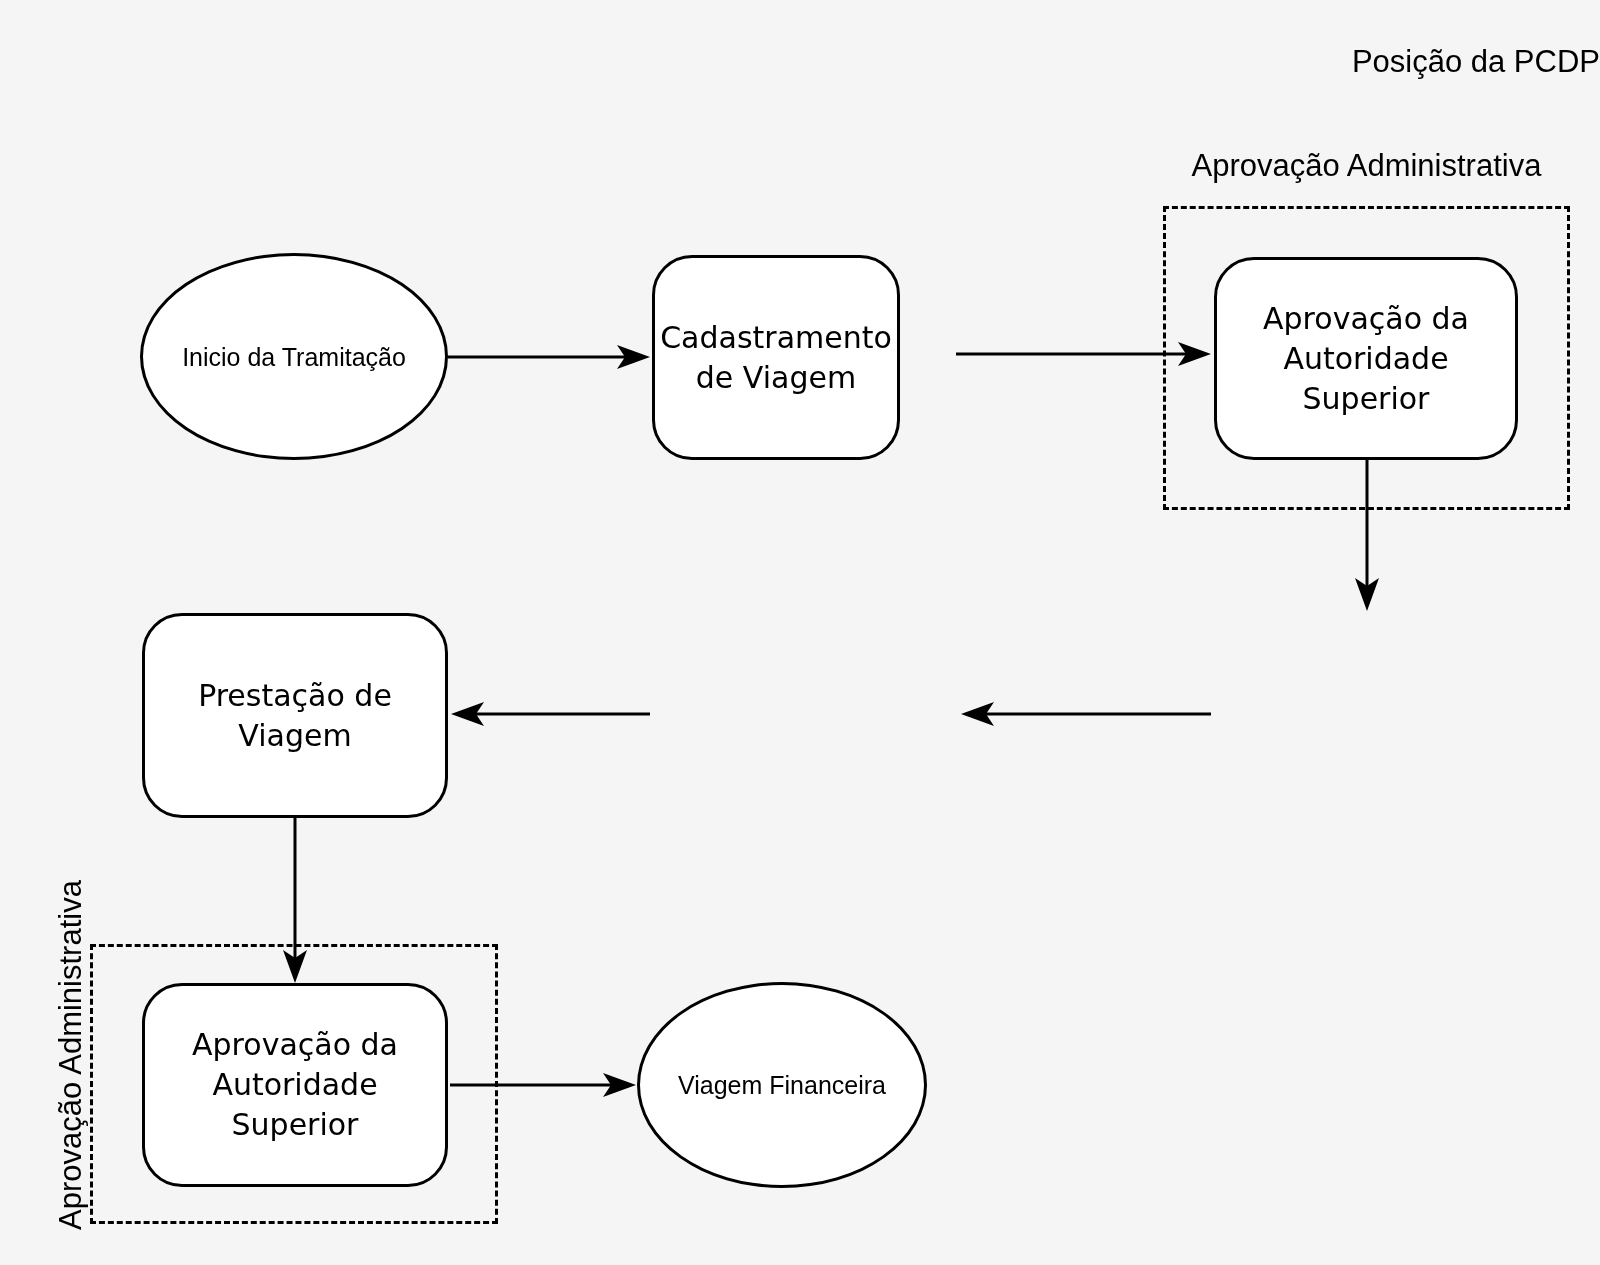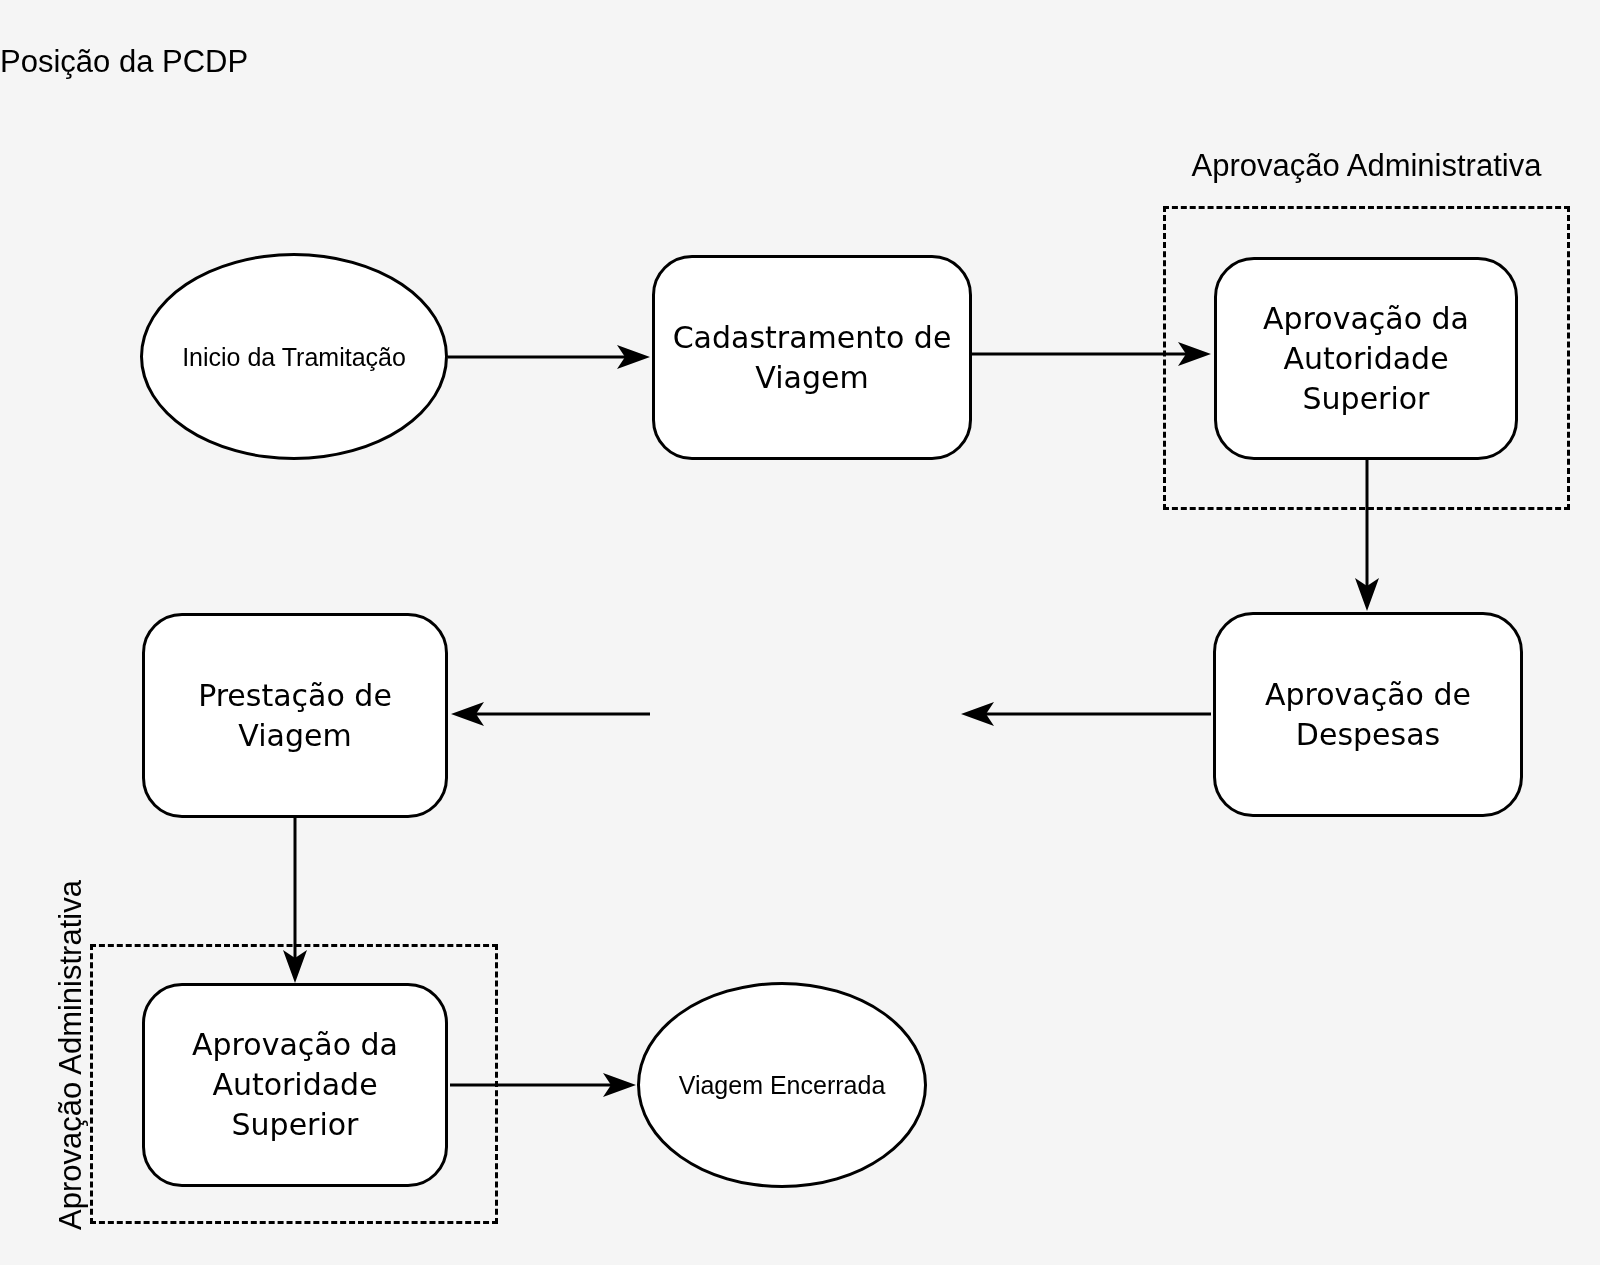--- a/index.html
+++ b/index.html
@@ -10,21 +10,21 @@
     height: 1265px;
     background: #f5f5f5;
     overflow: hidden;
     font-family: "Liberation Sans", sans-serif;
     color: #000;
   }
   .diagram-title {
     position: absolute;
     left: 0; top: 44px;
     width: 1600px;
-    text-align: left;
+    text-align: right;
     font-size: 31px;
     font-family: "Liberation Sans", sans-serif;
   }
   .edges-layer {
     position: absolute;
     left: 0; top: 0;
     width: 1600px; height: 1265px;
   }
   .node {
     position: absolute;
@@ -63,21 +63,21 @@
     line-height: 40px;
     text-align: center;
     white-space: nowrap;
   }
   .cluster-label.rotated {
     transform: rotate(-90deg);
     transform-origin: 50% 50%;
   }
   
   .n-inicio        { left: 140px;  top: 253px;  width: 308px; height: 207px; }
-  .n-cadastramento { left: 652px;  top: 255px;  width: 320px; height: 205px; }
+  .n-cadastramento { left: 652px;  top: 255px;  width: 248px; height: 205px; }
   .n-aas1          { left: 1214px; top: 257px;  width: 304px; height: 203px; }
   .n-despesas      { left: 1213px; top: 612px;  width: 310px; height: 205px; }
   .n-execucao      { left: 652px;  top: 613px;  width: 306px; height: 204px; }
   .n-prestacao     { left: 142px;  top: 613px;  width: 306px; height: 205px; }
   .n-aas2          { left: 142px;  top: 983px;  width: 306px; height: 204px; }
   .n-viagem        { left: 637px;  top: 982px;  width: 290px; height: 206px; }
   
   .c1-box   { left: 1163px; top: 206px; width: 407px; height: 304px; }
   .c1-label { left: 1163px; top: 146px; width: 407px; }
   .c2-box   { left: 90px;   top: 944px; width: 408px; height: 280px; }
@@ -116,30 +116,27 @@
   </div>
 
   <div class="node rect n-cadastramento">
     <span>Cadastramento de Viagem</span>
   </div>
 
   <div class="node rect n-aas1">
     <span>Aprovação da Autoridade Superior</span>
   </div>
 
-  <div class="node rect n-despesas">
-    <span>Aprovação de Despesas</span>
-  </div>
 
 
   <div class="node rect n-prestacao">
     <span>Prestação de Viagem</span>
   </div>
 
   <div class="node rect n-aas2">
     <span>Aprovação da Autoridade Superior</span>
   </div>
 
   <div class="node ellipse n-viagem">
-    <span>Viagem Encerrada</span>
+    <span>Viagem Financeira</span>
   </div>
 
 </div>
 
 </body></html>

